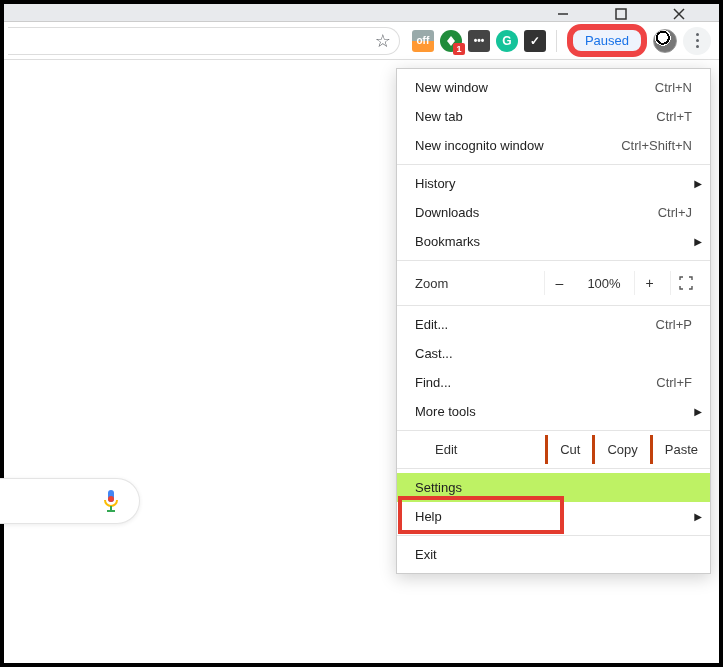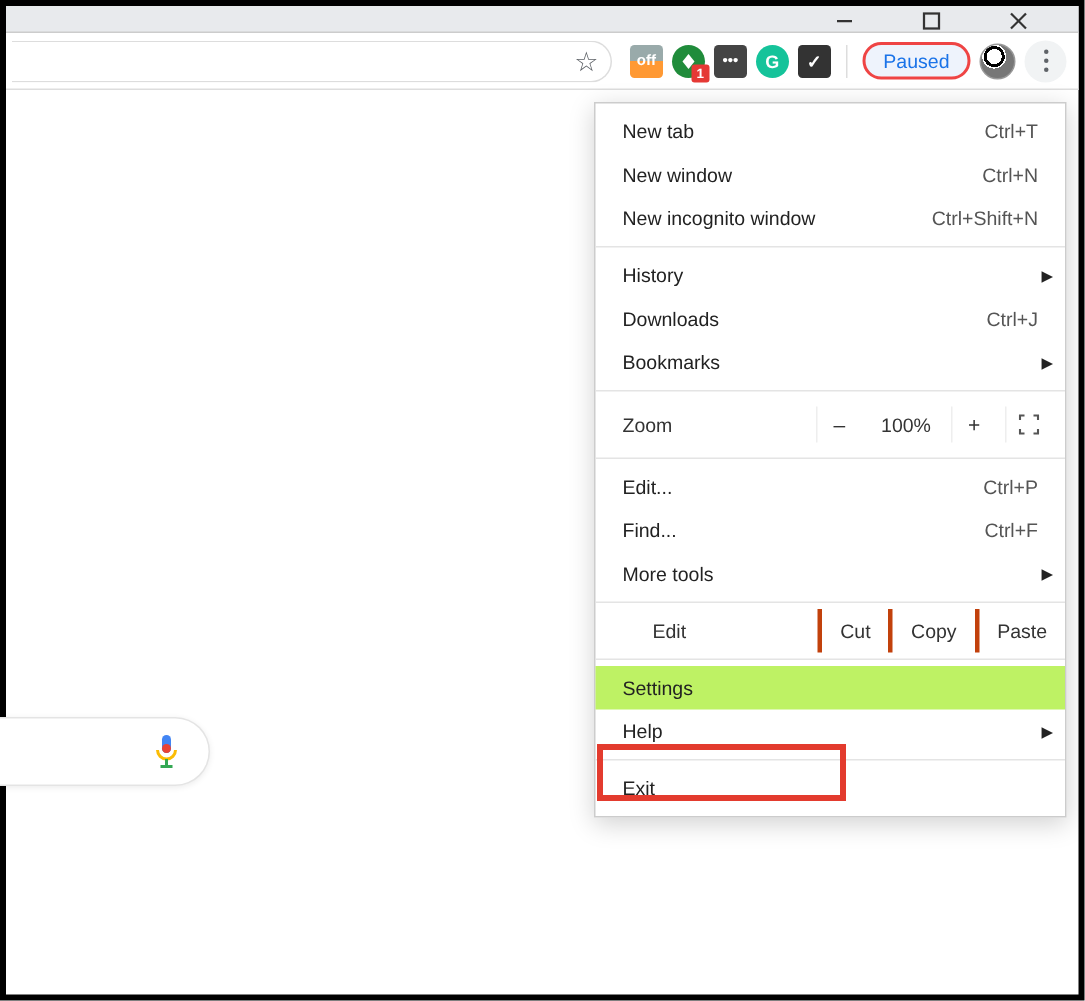--- a/index.html
+++ b/index.html
@@ -66,21 +66,21 @@
     color: #fff;
   }
   .ext-off { background: linear-gradient(#9aa 0 50%, #f93 50% 100%); font-size:10px; }
   .ext-avast { background: #208c3b; position: relative; border-radius:50%; }
   .ext-avast .badge { position: absolute; bottom: -3px; right: -3px; background: #e53935; color: #fff; font-size: 9px; width:12px;height:12px;line-height:12px;border-radius:2px;text-align:center;}
   .ext-pw { background: #444; }
   .ext-grammarly { background: #15c39a; border-radius:50%; font-size:12px;}
   .ext-task { background: #333; font-size: 12px;}
   .divider { width: 1px; height: 22px; background: #ddd; margin: 0 4px; }
   .paused-pill {
-    border: 2px solid #ef4444;
+    border: 6px solid #ef4444;
     color: #1a73e8;
     background: #eef3fc;
     border-radius: 14px;
     padding: 3px 12px;
     font-size: 13px;
   }
   .avatar {
     width: 24px; height: 24px;
     border-radius: 50%;
     background: radial-gradient(circle at 40% 35%, #fff 0 5px, #000 5px 7px, #fff 7px 8px, #777 8px);
@@ -222,26 +222,26 @@
     <div class="kebab">
       <span></span>
         <span></span>
         <span></span>
     </div>
   </div>
 
   <div class="menu">
 
     <div class="menu-item">
+      <span class="label">New window</span>
+      <span class="shortcut">Ctrl+N</span>
+    </div>
+    <div class="menu-item">
       <span class="label">New tab</span>
       <span class="shortcut">Ctrl+T</span>
-    </div>
-    <div class="menu-item">
-      <span class="label">New window</span>
-      <span class="shortcut">Ctrl+N</span>
     </div>
     <div class="menu-item">
       <span class="label">New incognito window</span>
       <span class="shortcut">Ctrl+Shift+N</span>
     </div>
 
     <div class="sep"></div>
 
     <div class="menu-item">
       <span class="label">History</span>
@@ -273,20 +273,23 @@
       </span>
     </div>
 
     <div class="sep"></div>
 
     <div class="menu-item">
       <span class="label">Edit...</span>
       <span class="shortcut">Ctrl+P</span>
     </div>
     <div class="menu-item">
+      <span class="label">Cast...</span>
+    </div>
+    <div class="menu-item">
       <span class="label">Find...</span>
       <span class="shortcut">Ctrl+F</span>
     </div>
     <div class="menu-item">
       <span class="label">More tools</span>
       <span class="arrow">▶</span>
     </div>
 
     <div class="sep"></div>
 

